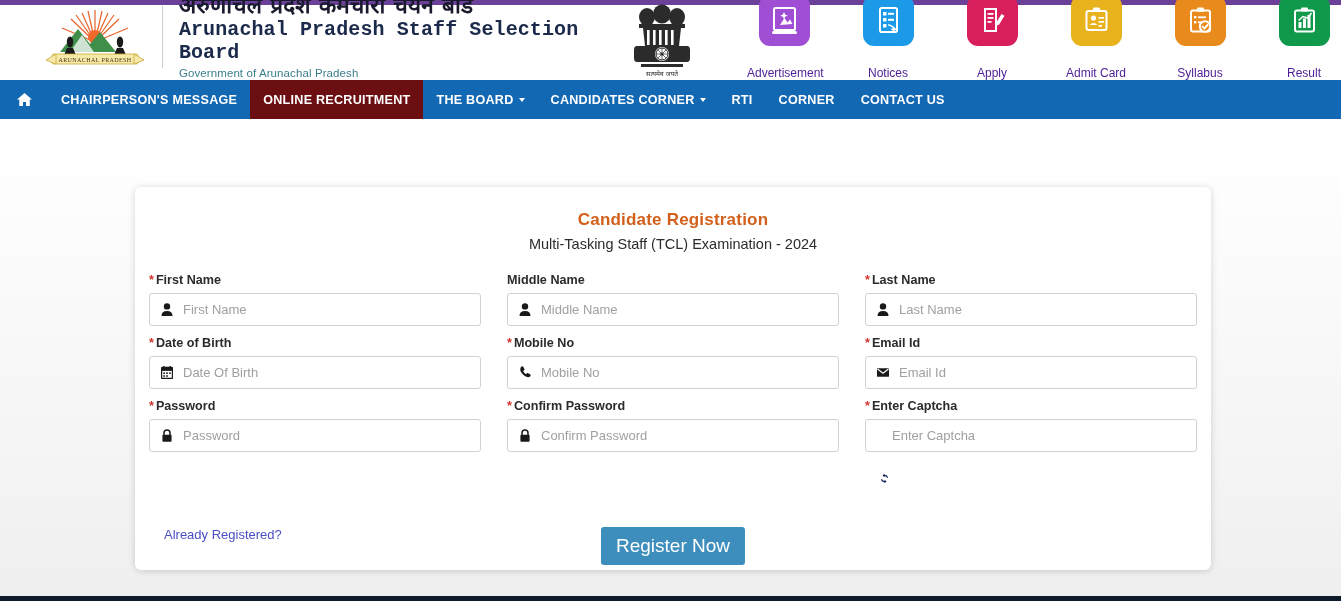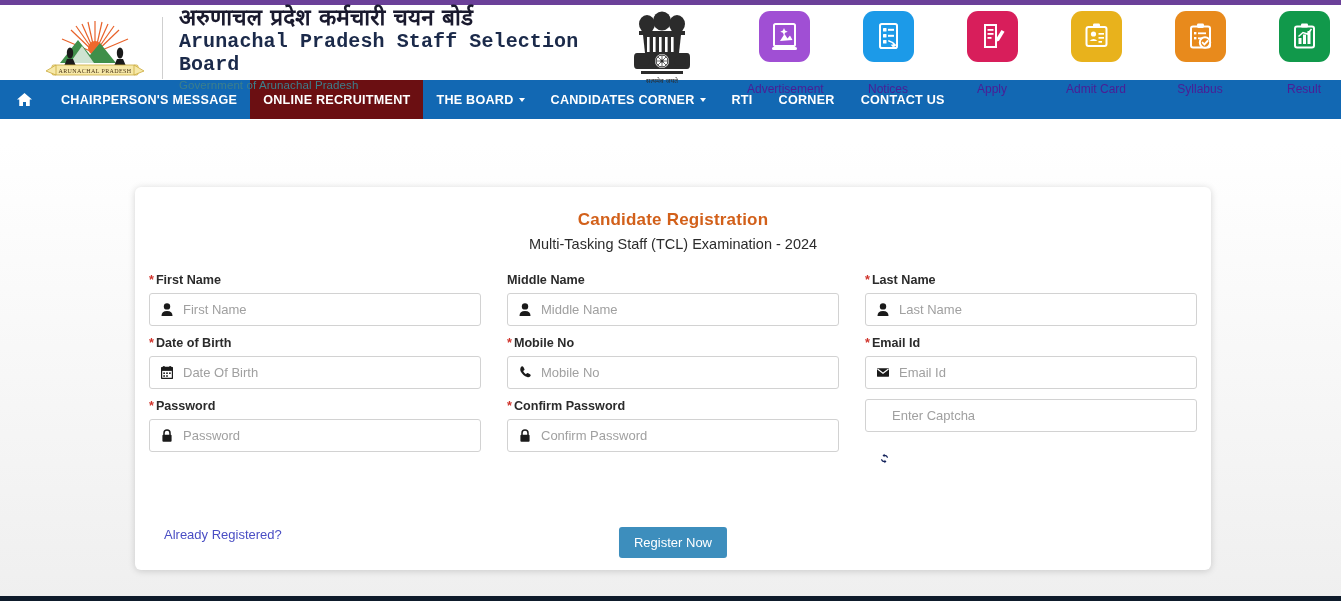--- a/index.html
+++ b/index.html
@@ -11,21 +11,21 @@
     overflow:hidden;
     position:relative;
   }
 
   
   .top-strip { height:5px; background:#6b4099; width:100%; }
 
   
   .header {
     height:75px; background:#ffffff; width:100%;
-    display:flex; align-items:flex-start; position:relative;
+    display:flex; align-items:flex-end; position:relative;
   }
   .brand { display:flex; align-items:center; padding-left:40px; }
   .crest { width:110px; height:66px; position:relative; flex:0 0 auto; }
   .crest svg { width:110px; height:66px; display:block; }
   .brand-divider { width:1px; height:62px; background:#cfcfcf; margin:0 16px 0 12px; }
   .brand-text { line-height:1.12; }
   .brand-hi {
     font-size:22.5px; font-weight:bold; color:#1a1a2e;
     font-family:"DejaVu Sans", sans-serif; letter-spacing:.2px;
   }
@@ -120,21 +120,21 @@
   .form-footer {
     position:absolute; left:29px; right:29px; bottom:28px;
     display:flex; align-items:flex-start;
   }
   .already {
     color:#4a4ec4; font-size:13px; cursor:pointer; text-decoration:none;
   }
   .btn-register {
     position:absolute; left:50%; transform:translateX(-50%);
     background:#3d8ebd; color:#ffffff; border:none; border-radius:3px;
-    font-size:13px; padding:8px 15px; cursor:pointer;
+    font-size:19px; padding:8px 15px; cursor:pointer;
     font-family:"Liberation Sans", sans-serif;
   }
 </style>
 </head>
 <body>
 
 <div class="top-strip"></div>
 
 <div class="header">
 
@@ -474,20 +474,23 @@
             <svg viewBox="0 0 12 13">
               <path d="M3 6 V4 a3 3 0 0 1 6 0 V6" fill="none" stroke="#1a1a1a" stroke-width="1.5"></path>
               <rect x="1.4" y="5.8" width="9.2" height="7" rx="1"></rect>
             </svg>
           </span>
           <input class="inp" type="password" placeholder="Confirm Password" style="">
         </div>
       </div>
 
       <div class="field">
+        <label class="lbl">
+          <span class="req">*</span><span>Enter Captcha</span>
+        </label>
         <div class="inp-wrap">
           <input class="inp pad" type="text" placeholder="Enter Captcha" style="">
         </div>
         <div class="captcha-refresh">
           <svg viewBox="0 0 17 17">
             <path d="M8.5 1.4 A7 7 0 0 1 15.3 7 h-2.2 A4.9 4.9 0 0 0 8.5 3.6 V6 L4.7 2.7 8.5 -0.6 z"></path>
             <path d="M8.5 15.6 A7 7 0 0 1 1.7 10 h2.2 A4.9 4.9 0 0 0 8.5 13.4 V11 l3.8 3.3 -3.8 3.3 z"></path>
           </svg>
         </div>
       </div>

